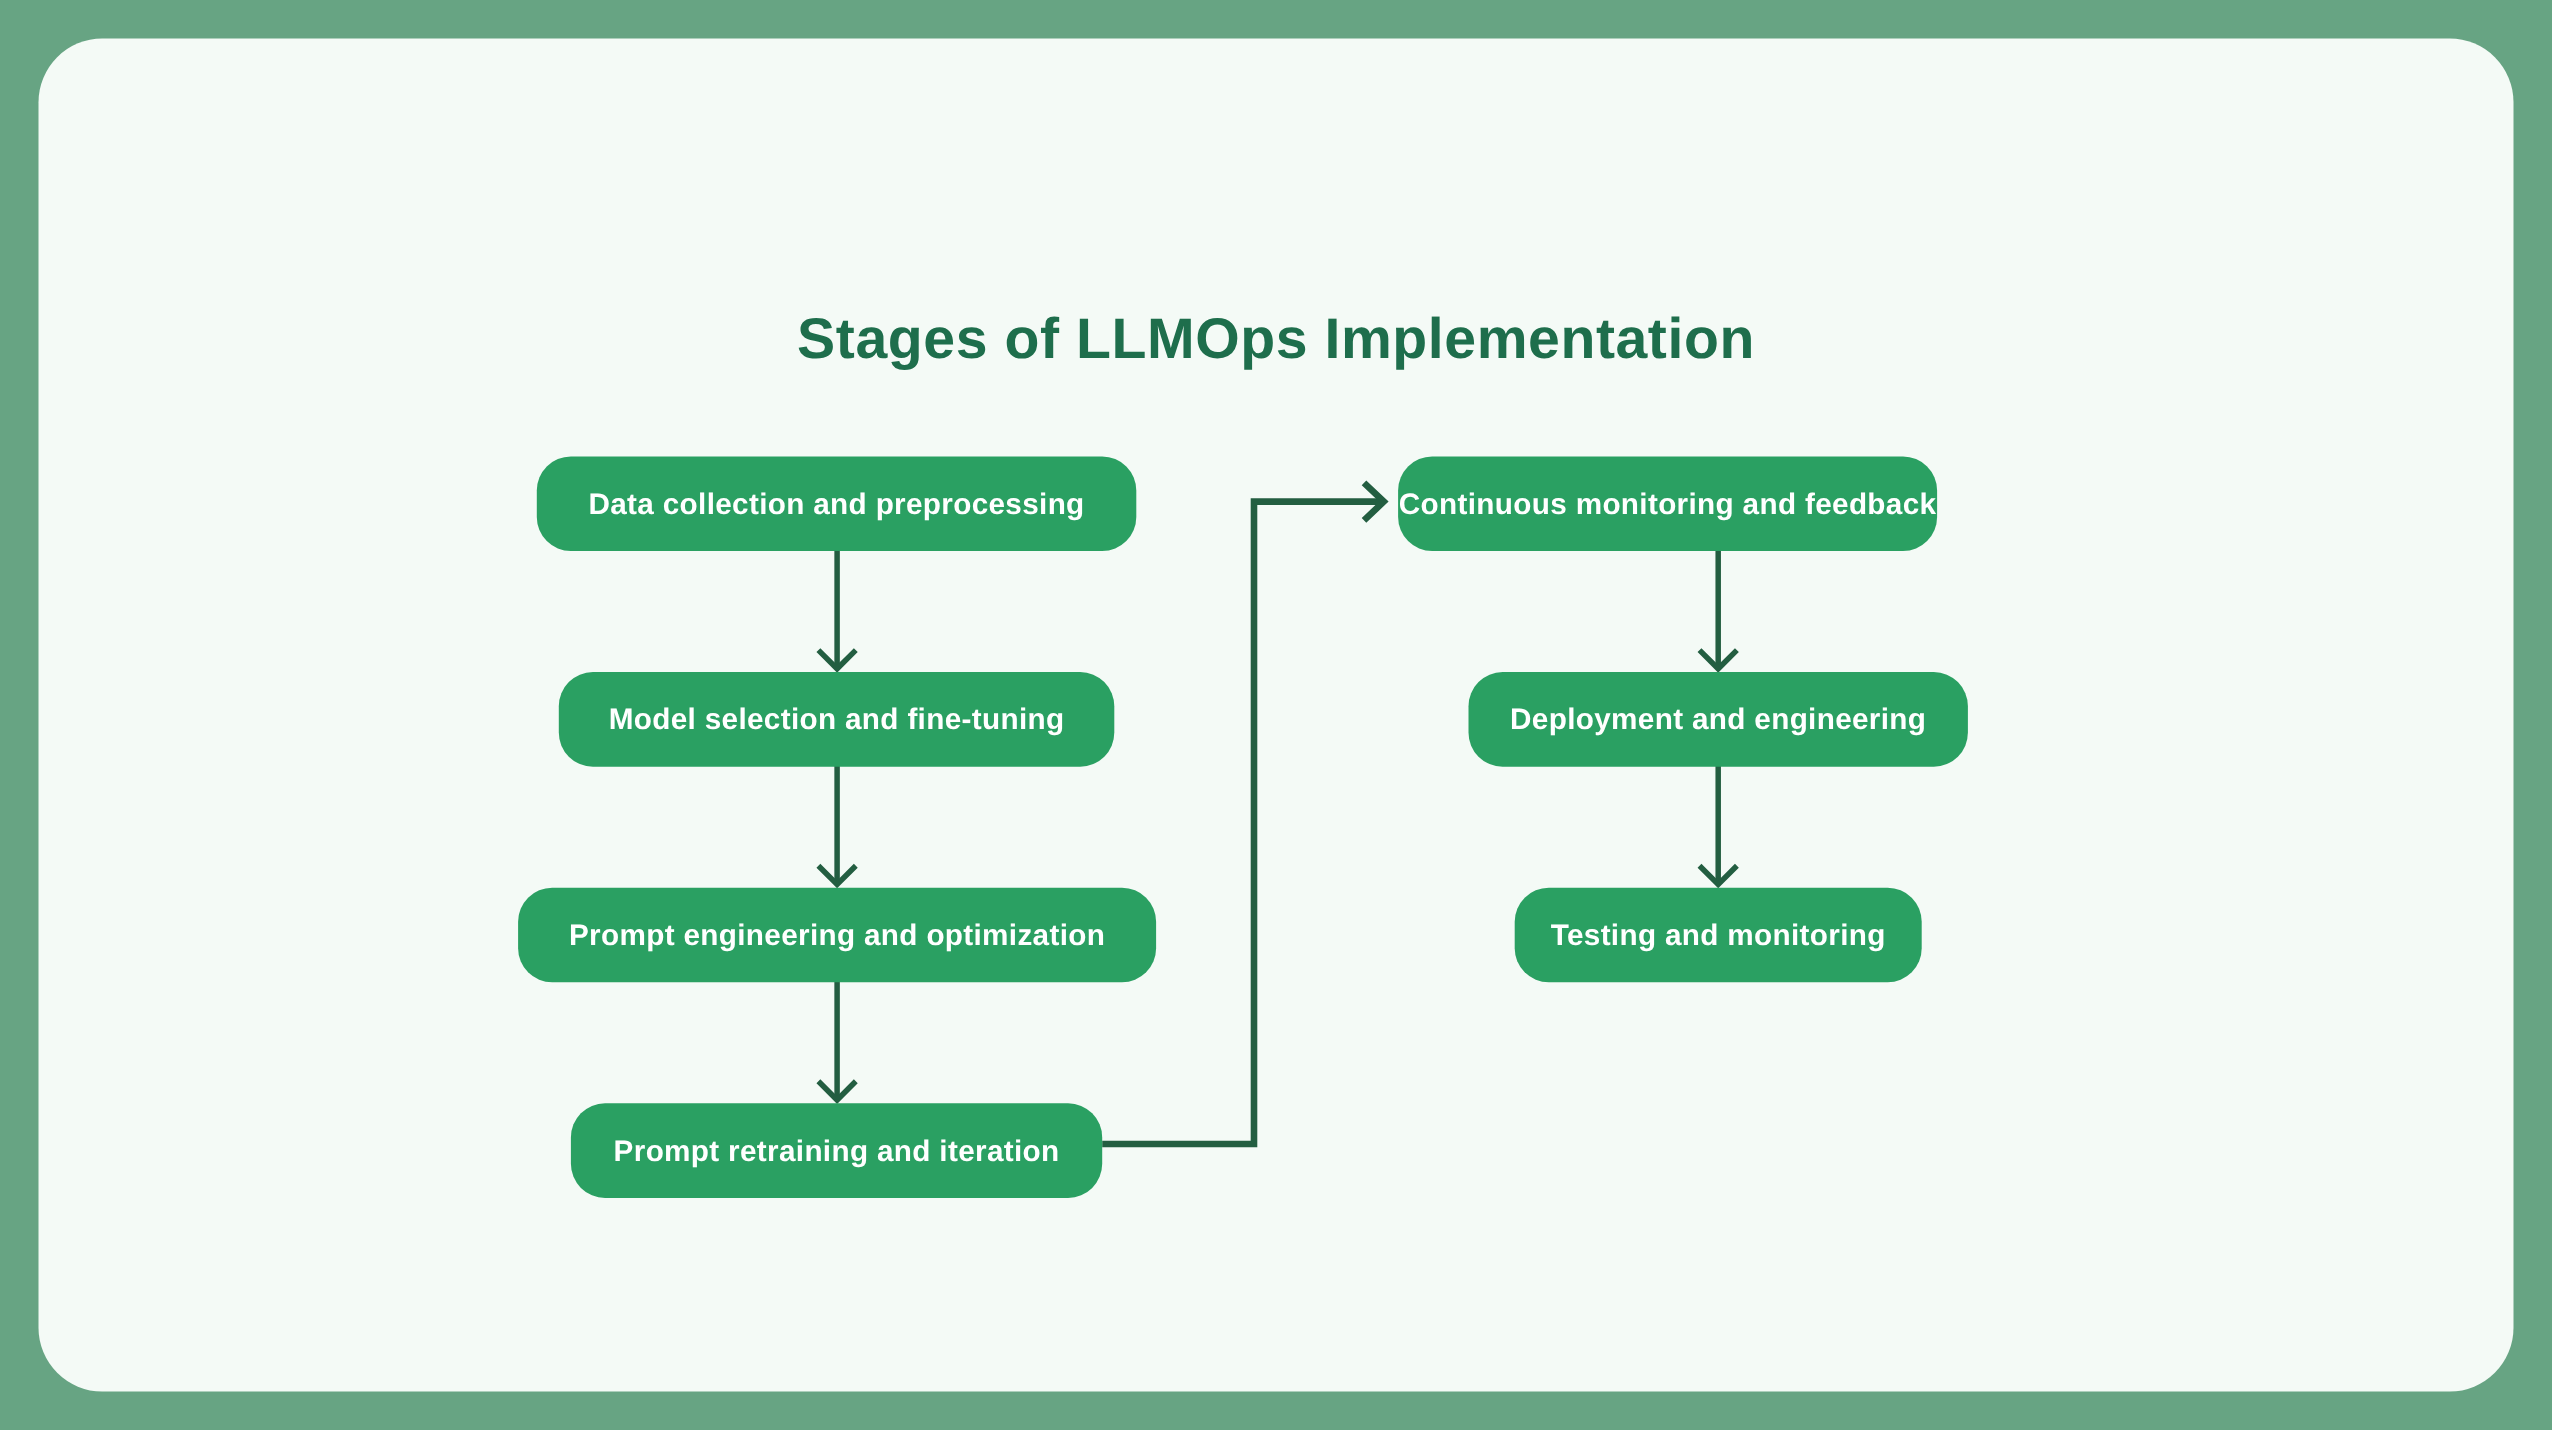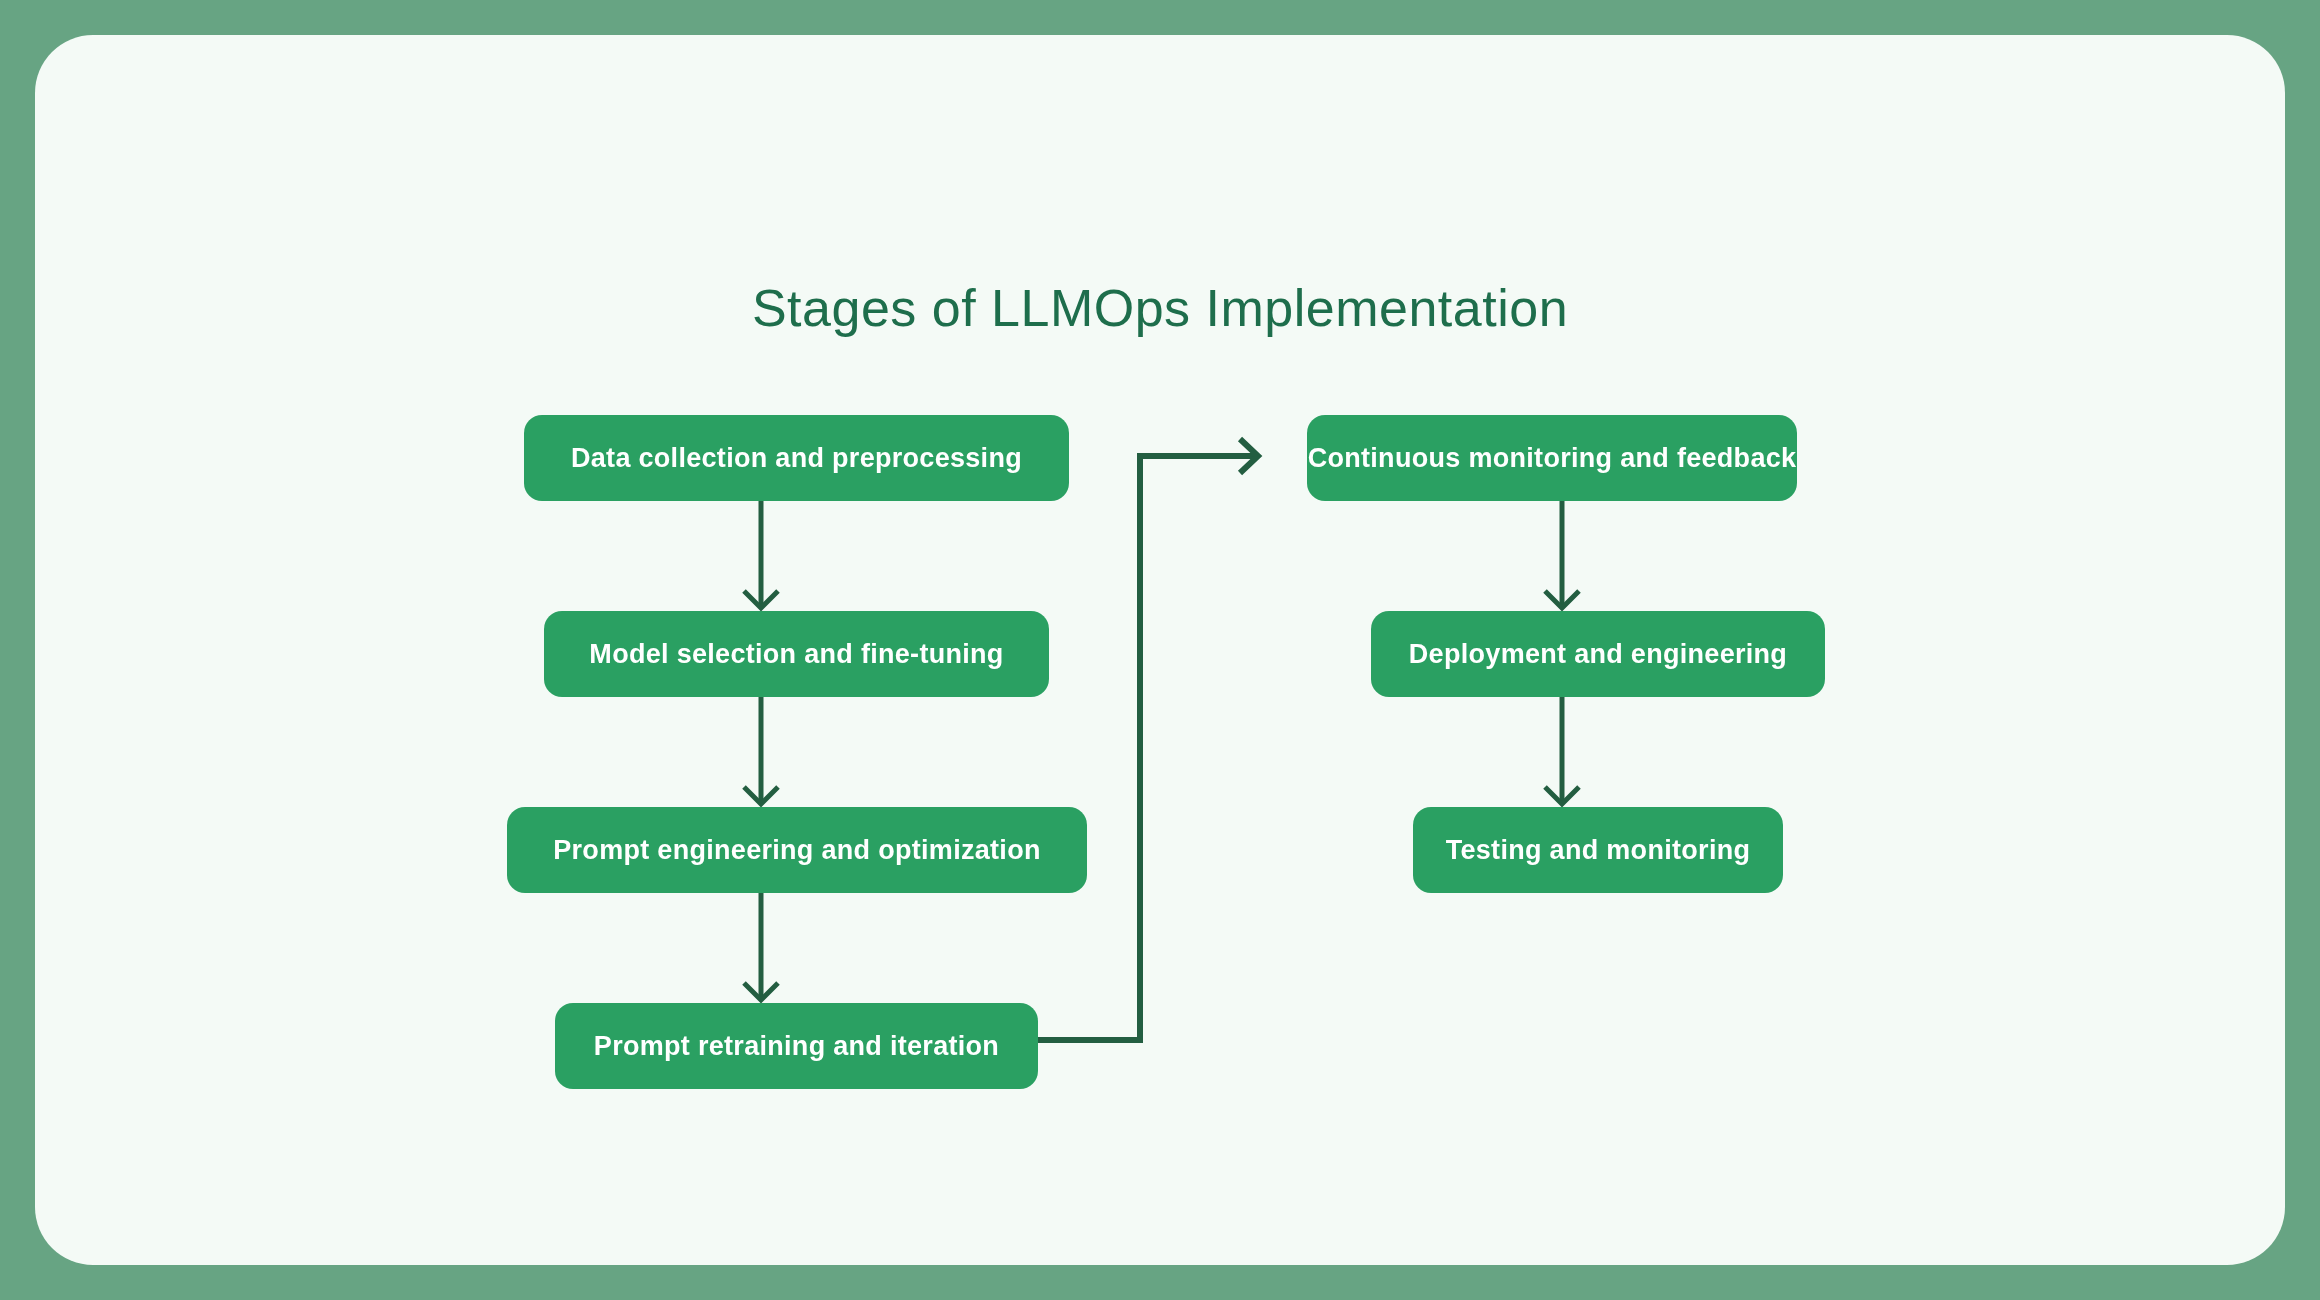--- a/index.html
+++ b/index.html
@@ -20,35 +20,34 @@
   .stage{position:relative;width:2320px;height:1300px;}
   .card{
     position:absolute;left:35px;top:35px;
     width:2250px;height:1230px;
     background:var(--card-background);
     border-radius:58px;
   }
   .diagram-title{
     position:absolute;left:0;right:0;top:243px;
     margin:0;text-align:center;
-    font-size:52px;font-weight:normal;
+    font-size:52px;font-weight:bold;
     letter-spacing:0.5px;
     color:var(--title-text);
   }
   .connectors{position:absolute;left:0;top:0;width:2320px;height:1300px;}
   .connectors path, .connectors polyline{
     stroke:var(--connector);fill:none;
   }
   .node{
     position:absolute;height:86px;
     background:var(--node-fill);
-    border-radius:18px;
+    border-radius:31px;
     display:flex;align-items:center;justify-content:center;
     box-sizing:border-box;
-    margin-left:36px;
   }
   .node-label{
     color:var(--node-text);
     font-size:27px;font-weight:bold;
     white-space:nowrap;
     letter-spacing:0.3px;
   }
 </style>
 </head>
 <body>

